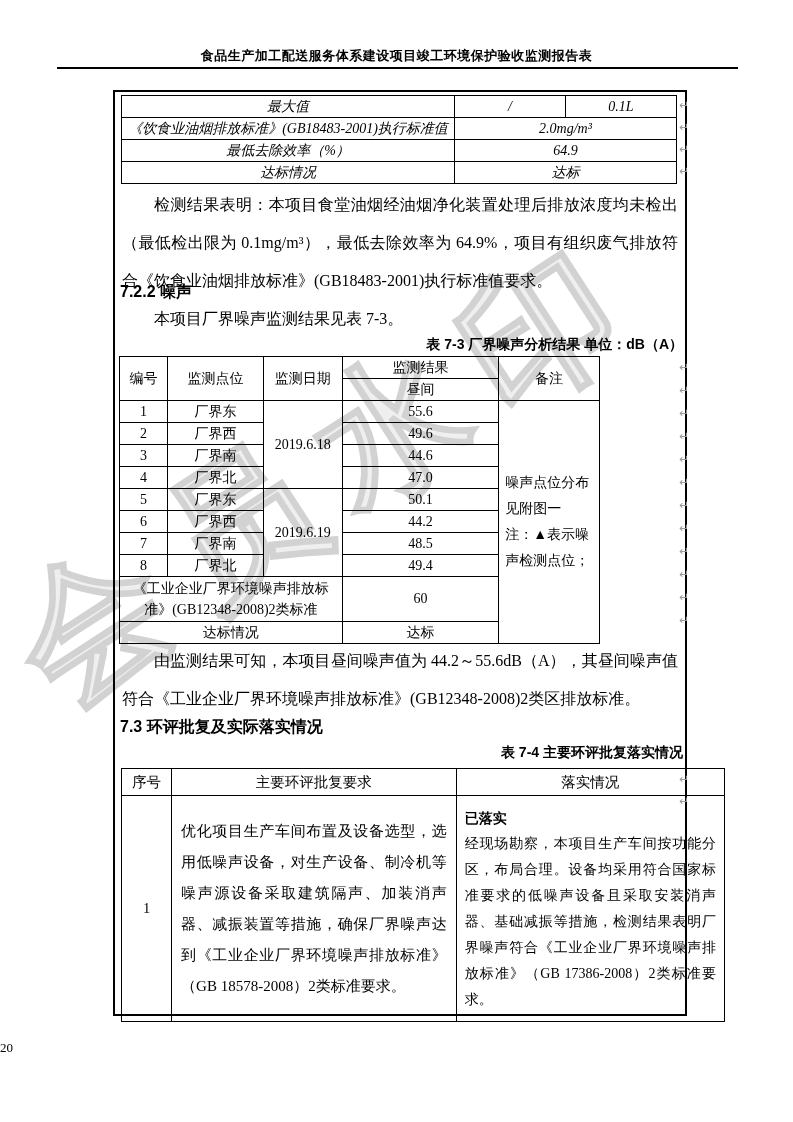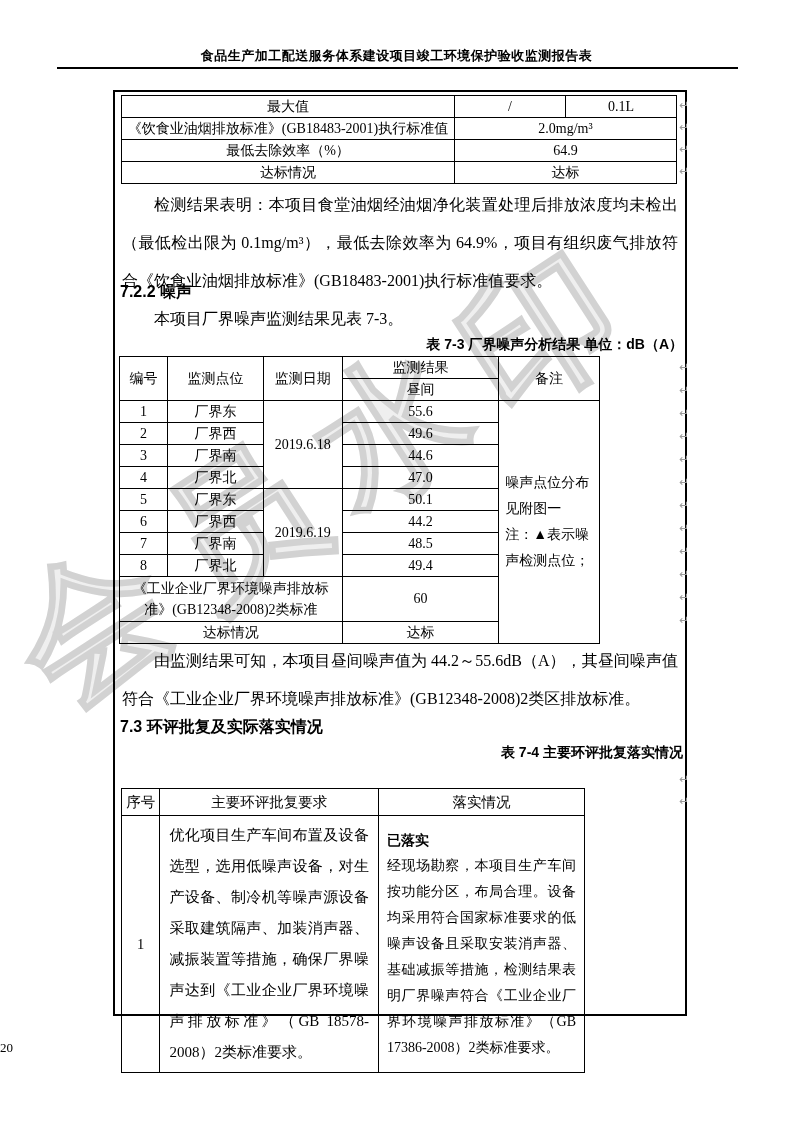--- a/index.html
+++ b/index.html
@@ -14,42 +14,42 @@
              color:#efefef;-webkit-text-stroke:2px #d2d2d2;letter-spacing:28px;white-space:nowrap;
              transform:rotate(-33deg);transform-origin:left center;user-select:none;}
   
   .frame{position:absolute;left:113px;top:90px;width:570px;height:922px;border:2px solid #000;z-index:1;}
   
   table{border-collapse:collapse;table-layout:fixed;z-index:2;background:transparent;}
   td{border:1px solid #000;padding:0 4px;overflow:hidden;}
   .c{text-align:center;vertical-align:middle;}
   
   .tbl-a{position:absolute;left:121px;top:95px;width:556px;font-size:14px;}
-  .tbl-a td{height:21px;}
+  .tbl-a td{height:21px;font-style:italic;}
   
   .para{position:absolute;left:122px;width:556px;font-size:16px;line-height:38px;
         text-align:justify;text-indent:2em;z-index:2;}
   .p-fume{top:186px;}
   .h-sec{position:absolute;left:120px;font-size:16px;font-weight:bold;
          font-family:"Liberation Sans","DejaVu Sans",sans-serif;z-index:2;}
   .h-722{top:282px;}
   .p-noise-intro{top:302px;line-height:34px;}
   .caption{position:absolute;left:113px;width:570px;text-align:right;font-size:14px;font-weight:bold;
            font-family:"Liberation Sans","DejaVu Sans",sans-serif;z-index:2;}
   .cap-73{top:336px;}
   
   .tbl-b{position:absolute;left:119px;top:356px;width:481px;font-size:14px;}
   .tbl-b td{height:21px;text-align:center;vertical-align:middle;}
   .tbl-b td.remark-cell{text-align:left;vertical-align:middle;padding:0 6px;line-height:26px;font-size:14px;}
   .tbl-b td.std-cell{height:44px;line-height:21px;padding:0 8px;}
   .p-noise-concl{top:642px;}
   .h-73{top:717px;}
   .cap-74{top:744px;}
   
-  .tbl-c{position:absolute;left:121px;top:768px;width:464px;font-size:14.5px;margin-top:20px;}
+  .tbl-c{position:absolute;left:121px;top:768px;width:604px;font-size:14.5px;}
   .tbl-c td.hd{height:26px;text-align:center;vertical-align:middle;}
   .tbl-c td.body{height:217px;vertical-align:middle;}
   .req-cell{padding:4px 9px;line-height:31px;font-size:15px;text-align:justify;}
   .status-cell{padding:4px 8px;line-height:26px;font-size:14px;vertical-align:top;text-align:justify;}
   .status-title{font-weight:bold;font-family:"Liberation Sans","DejaVu Sans",sans-serif;}
   
   .page-num{position:absolute;top:1040px;left:0;width:100%;text-align:left;font-size:13px;z-index:2;}
   
   .pmark{display:block;color:#9a9a9a;font-size:12px;line-height:1;
          font-family:"DejaVu Sans",sans-serif;}

